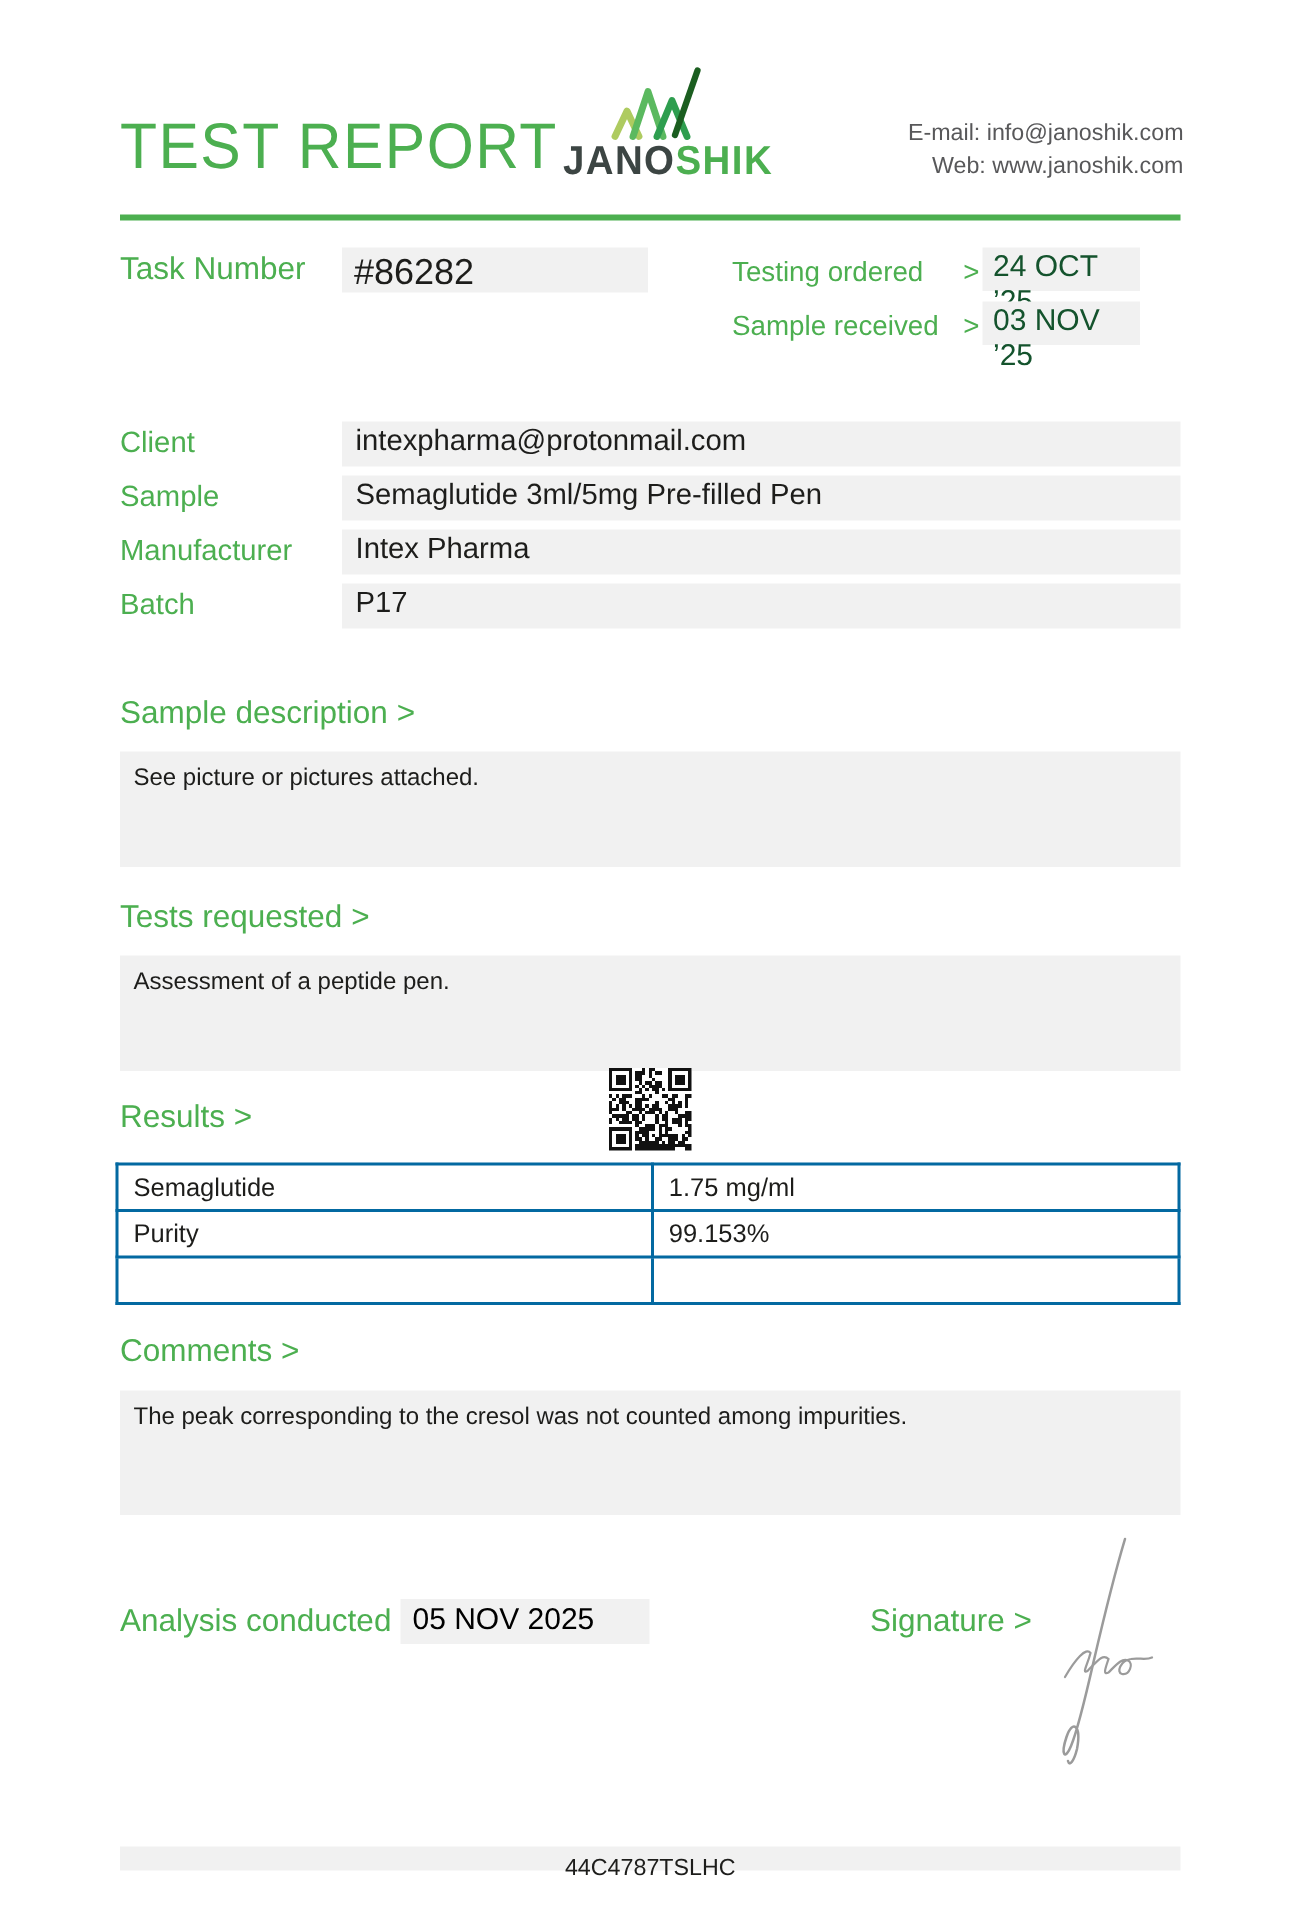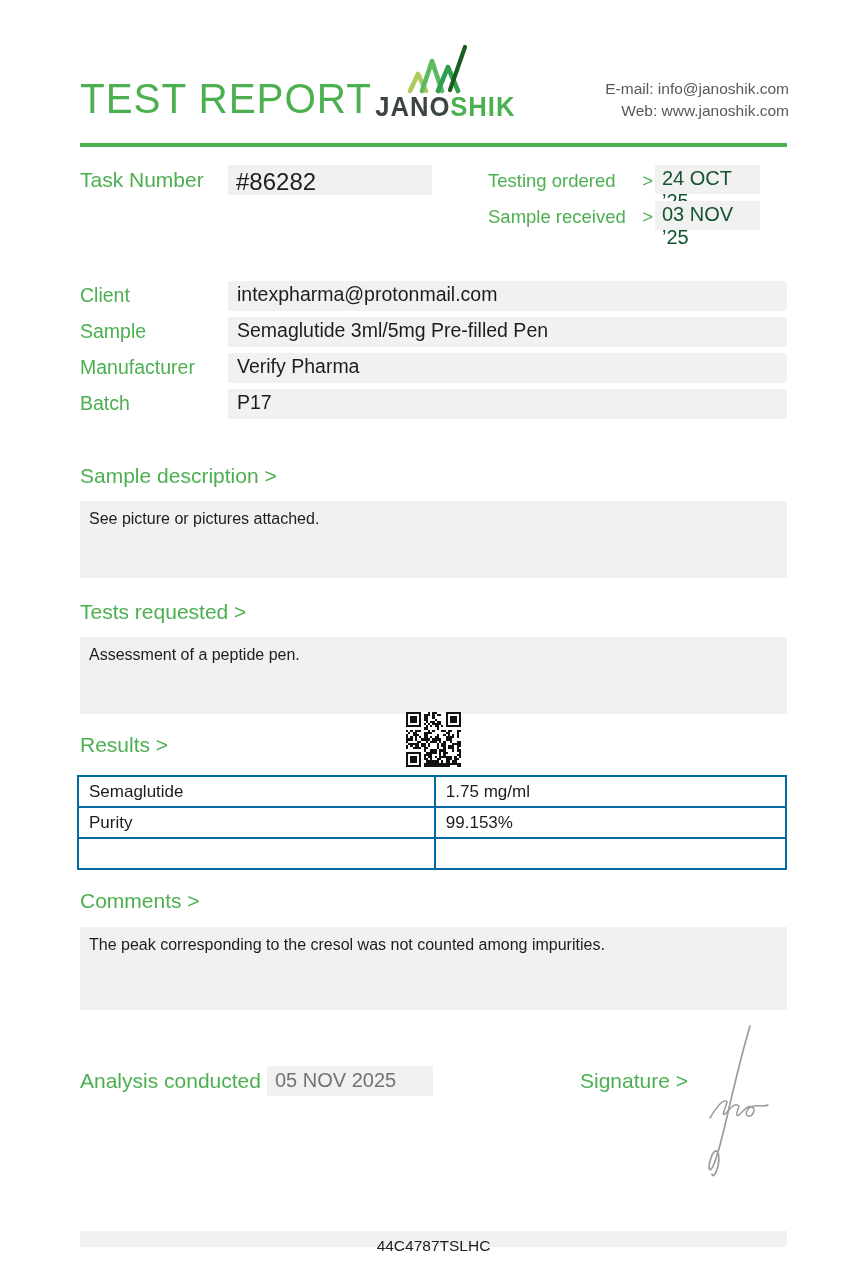--- a/index.html
+++ b/index.html
@@ -59,21 +59,21 @@
   }
   .results-table td {
     border:2px solid #0369a1; height:31px; font-size:17px; color:#1D1D1B;
     padding:0 0 0 10px; vertical-align:middle;
   }
   .qr { left:406px; top:712px; }
 
   
   .analysis-label { left:80px; top:1069px; font-size:21px; color:#4CAF50; }
   .analysis-box { left:267px; top:1066px; width:166px; height:30px;
-    font-size:20px; color:#737373; padding:3px 0 0 8px; }
+    font-size:20px; color:#000000; padding:3px 0 0 8px; }
   .signature-label { left:580px; top:1069px; font-size:21px; color:#4CAF50; }
   .signature-svg { left:698px; top:1022px; }
 
   .verify-line { left:80px; top:1190px; width:707px; font-size:20px;
     color:#4CAF50; text-align:justify; text-align-last:justify; }
   .key-box { left:80px; top:1231px; width:707px; height:16px;
     text-align:center; font-size:15.5px; color:#1D1D1B; padding-top:6px; }
 </style>
 </head>
 <body>
@@ -114,21 +114,21 @@
   </div>
   <div class="abs date-box date-box-2 gray-box">03 NOV ’25</div>
 
   <div class="abs detail-label" style="top:284px">Client</div>
   <div class="abs detail-box gray-box" style="top:281px">intexpharma@protonmail.com</div>
 
   <div class="abs detail-label" style="top:320px">Sample</div>
   <div class="abs detail-box gray-box" style="top:317px">Semaglutide 3ml/5mg Pre-filled Pen</div>
 
   <div class="abs detail-label" style="top:356px">Manufacturer</div>
-  <div class="abs detail-box gray-box" style="top:353px">Verify Pharma</div>
+  <div class="abs detail-box gray-box" style="top:353px">Intex Pharma</div>
 
   <div class="abs detail-label" style="top:392px">Batch</div>
   <div class="abs detail-box gray-box" style="top:389px">P17</div>
 
   <div class="abs section-heading" style="top:464px">Sample description &gt;</div>
   <div class="abs text-box gray-box" style="top:501px;height:77px">See picture or pictures attached.</div>
 
   <div class="abs section-heading" style="top:600px">Tests requested &gt;</div>
   <div class="abs text-box gray-box" style="top:637px;height:77px">Assessment of a peptide pen.</div>
 

